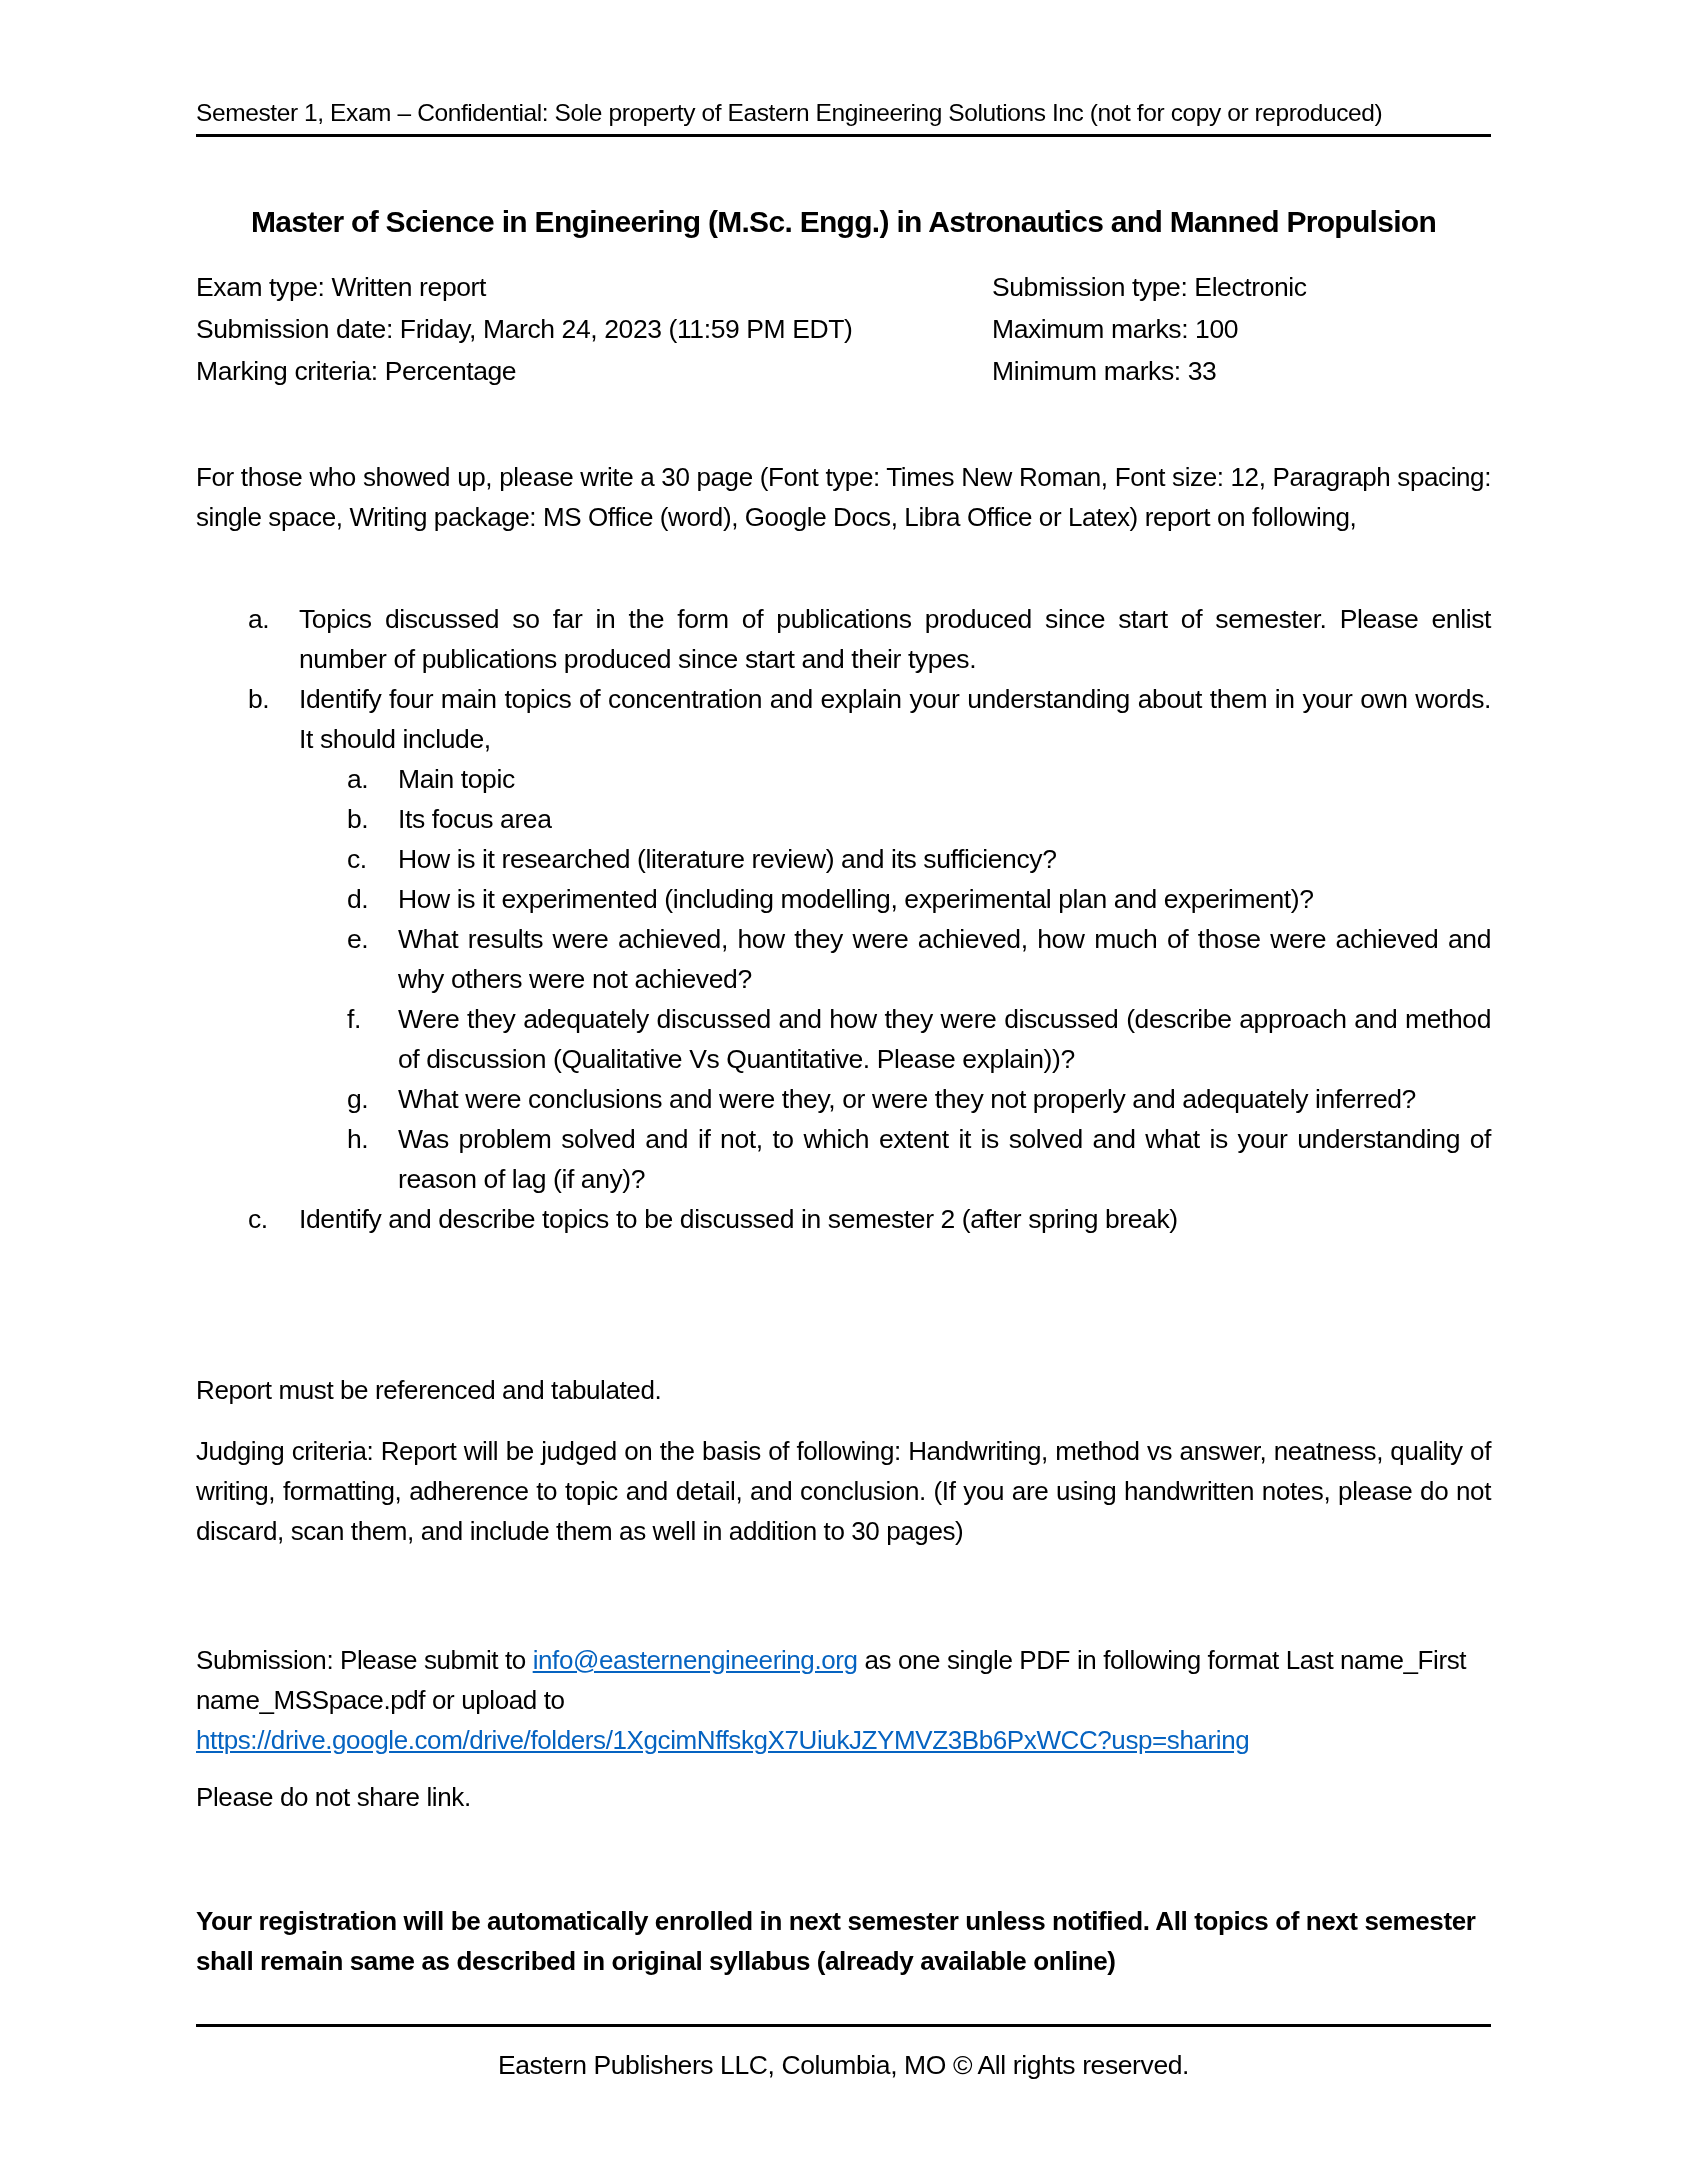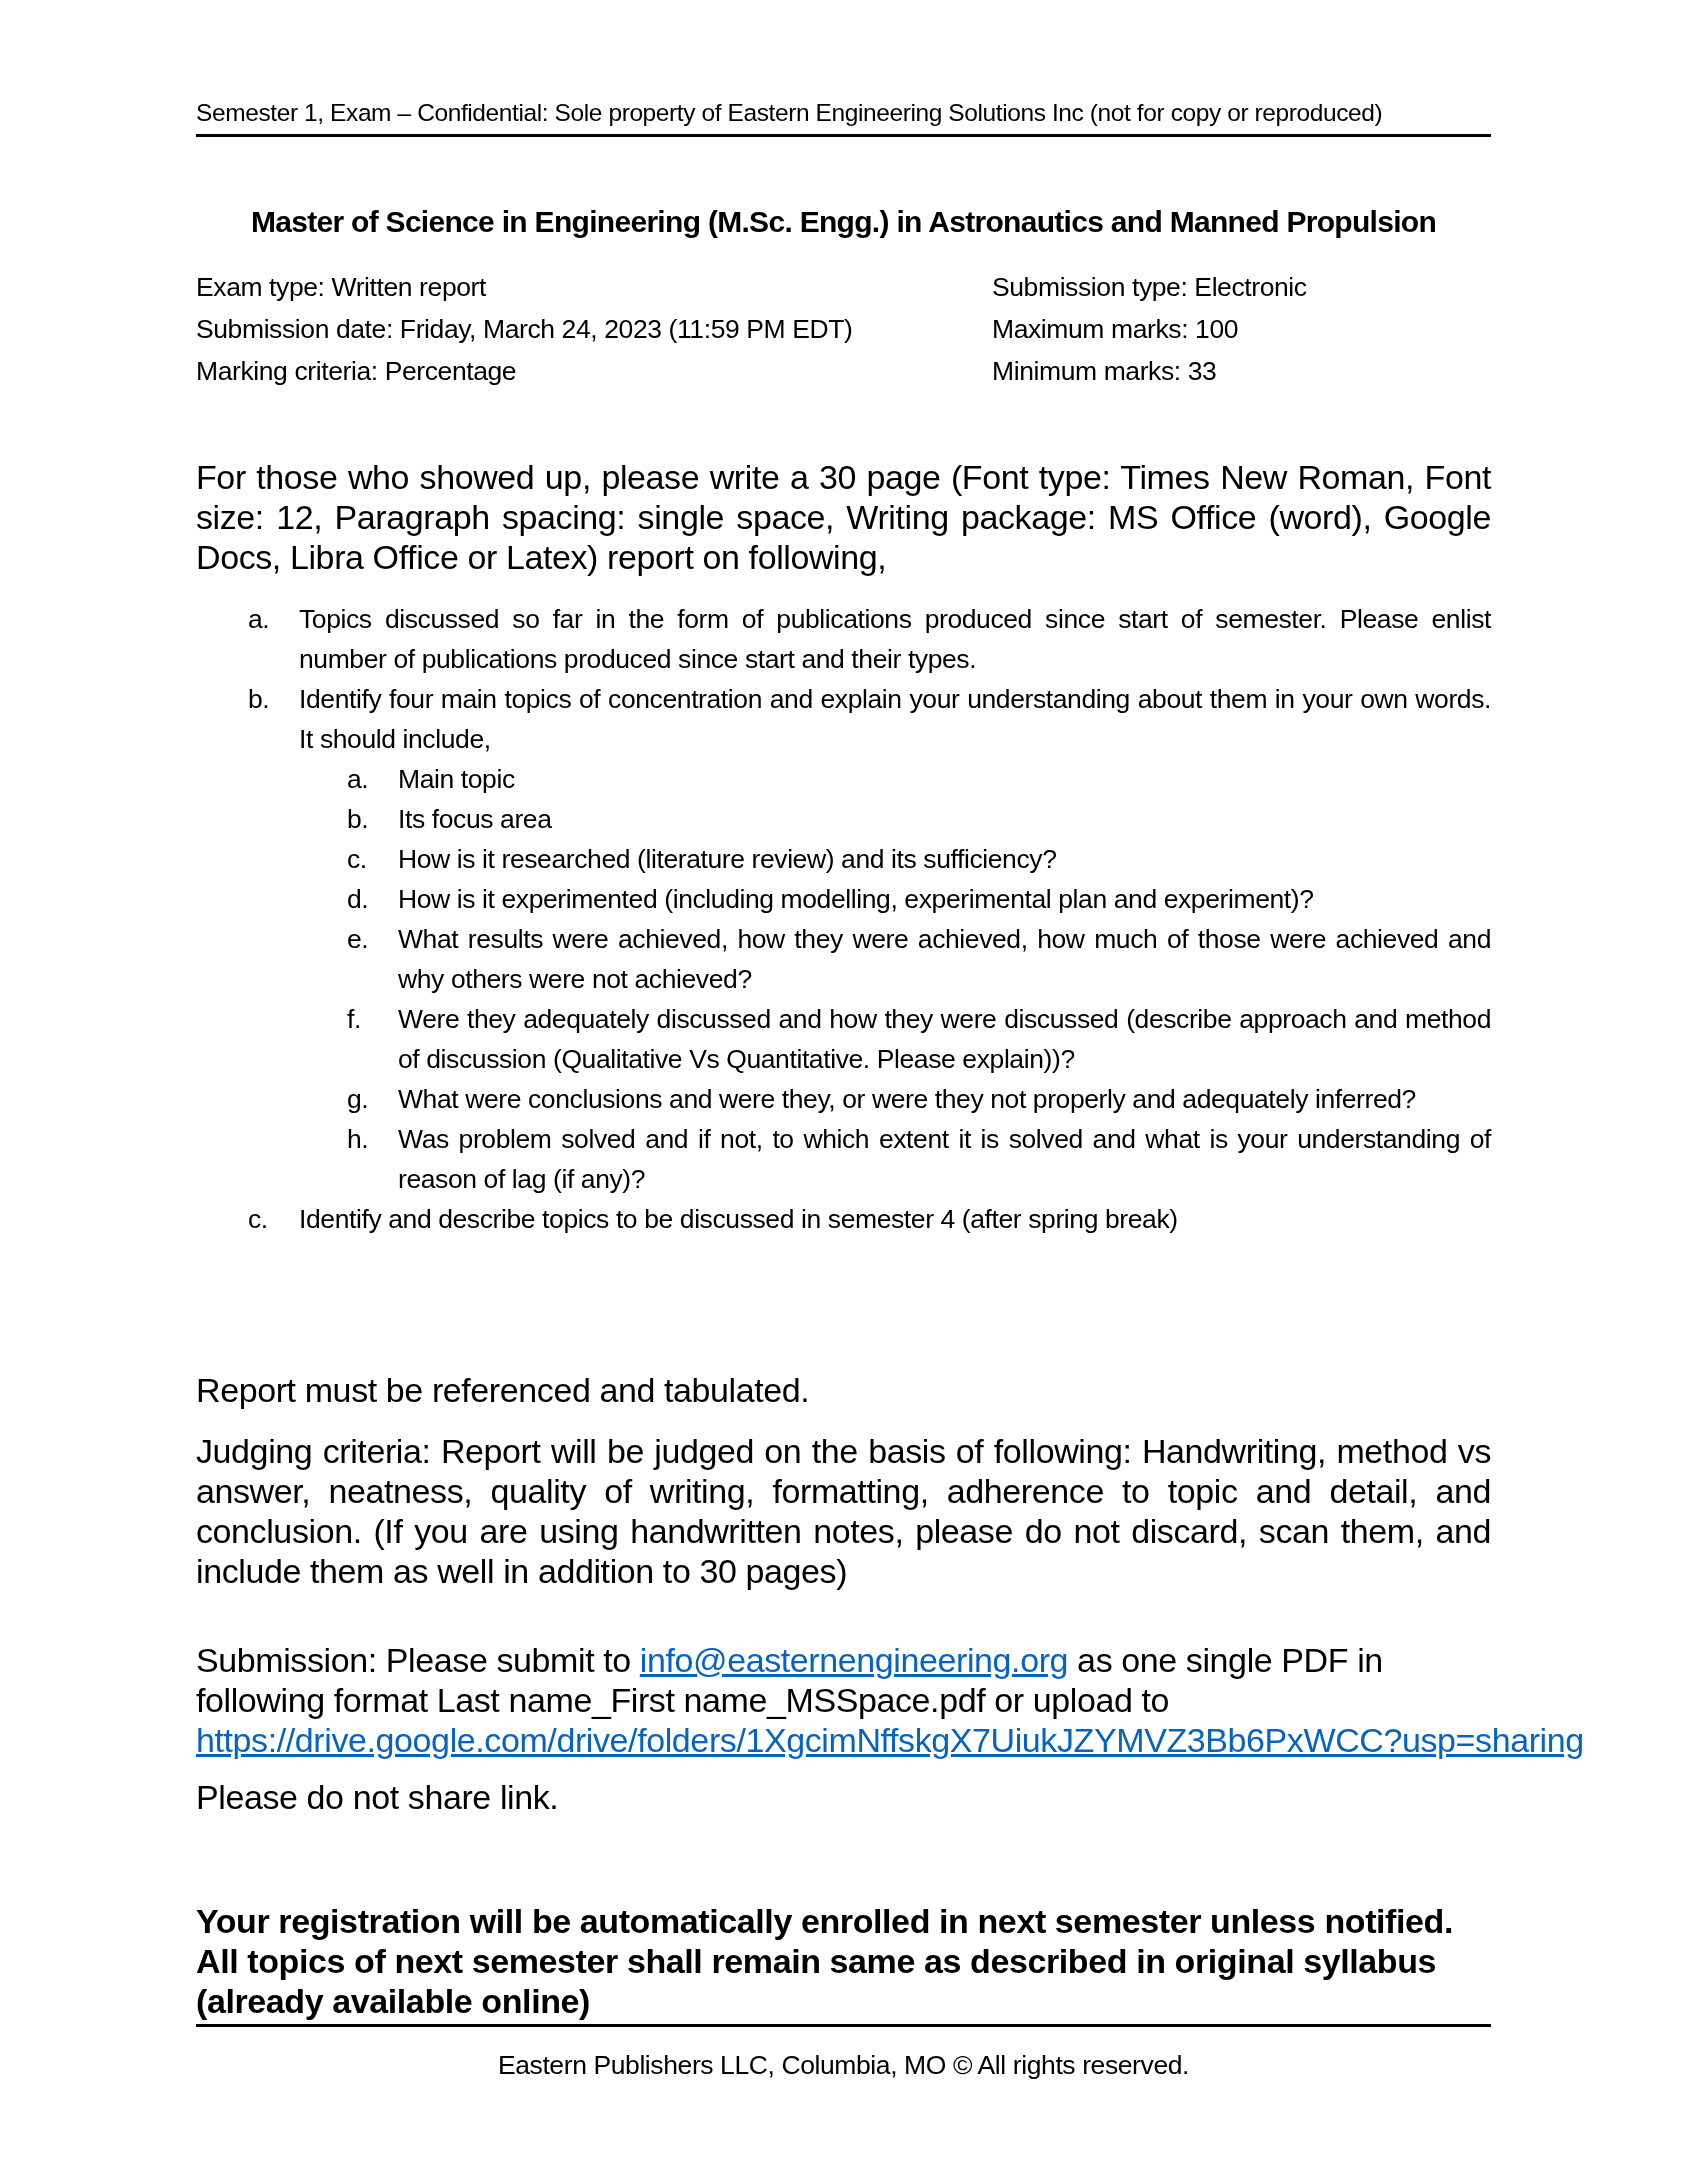--- a/index.html
+++ b/index.html
@@ -21,21 +21,21 @@
       position: absolute; top: 202px; left: 0; width: 1295px; text-align: center;
       font-size: 30px; font-weight: bold; line-height: 40px; white-space: nowrap;
       letter-spacing: -0.7px;
     }
     .meta { position: absolute; top: 266px; left: 0; width: 1295px; font-size: 26.5px; line-height: 42px; }
     .meta .col { position: absolute; top: 0; }
     .meta .col.left { left: 0; }
     .meta .col.right { left: 796px; }
     .meta .row { white-space: nowrap; letter-spacing: -0.4px; }
     .para {
-      position: absolute; left: 0; width: 1295px; font-size: 34px; line-height: 40px;
+      position: absolute; left: 0; width: 1295px; font-size: 26px; line-height: 40px;
       text-align: justify; letter-spacing: -0.4px;
     }
     .intro { top: 457px; }
     .list { position: absolute; left: 0; top: 599px; width: 1295px; font-size: 26.5px; line-height: 40px; letter-spacing: -0.4px; }
     .li { position: relative; padding-left: 103px; text-align: justify; }
     .li .marker { position: absolute; left: 52px; top: 0; }
     .sub { padding-left: 0; }
     .sub .li { padding-left: 202px; }
     .sub .li .marker { left: 151px; }
     .report-ref { top: 1370px; }
@@ -113,21 +113,21 @@
         <span class="marker">g.</span>
         <span>What were conclusions and were they, or were they not properly and adequately inferred?</span>
       </div>
       <div class="li">
         <span class="marker">h.</span>
         <span>Was problem solved and if not, to which extent it is solved and what is your understanding of reason of lag (if any)?</span>
       </div>
     </div>
     <div class="li">
       <span class="marker">c.</span>
-      <span>Identify and describe topics to be discussed in semester 4 (after spring break)</span>
+      <span>Identify and describe topics to be discussed in semester 2 (after spring break)</span>
     </div>
   </div>
 
   <div class="para report-ref">Report must be referenced and tabulated.</div>
 
   <div class="para judging">Judging criteria: Report will be judged on the basis of following: Handwriting, method vs answer, neatness, quality of writing, formatting, adherence to topic and detail, and conclusion. (If you are using handwritten notes, please do not discard, scan them, and include them as well in addition to 30 pages)</div>
 
   <div class="para submission" style="text-align:left;">
     <span>Submission: Please submit to </span><a class="link">info@easternengineering.org</a><span> as one single PDF in following format Last name_First name_MSSpace.pdf or upload to</span><br>
     <a class="link nowrap">https://drive.google.com/drive/folders/1XgcimNffskgX7UiukJZYMVZ3Bb6PxWCC?usp=sharing</a>

